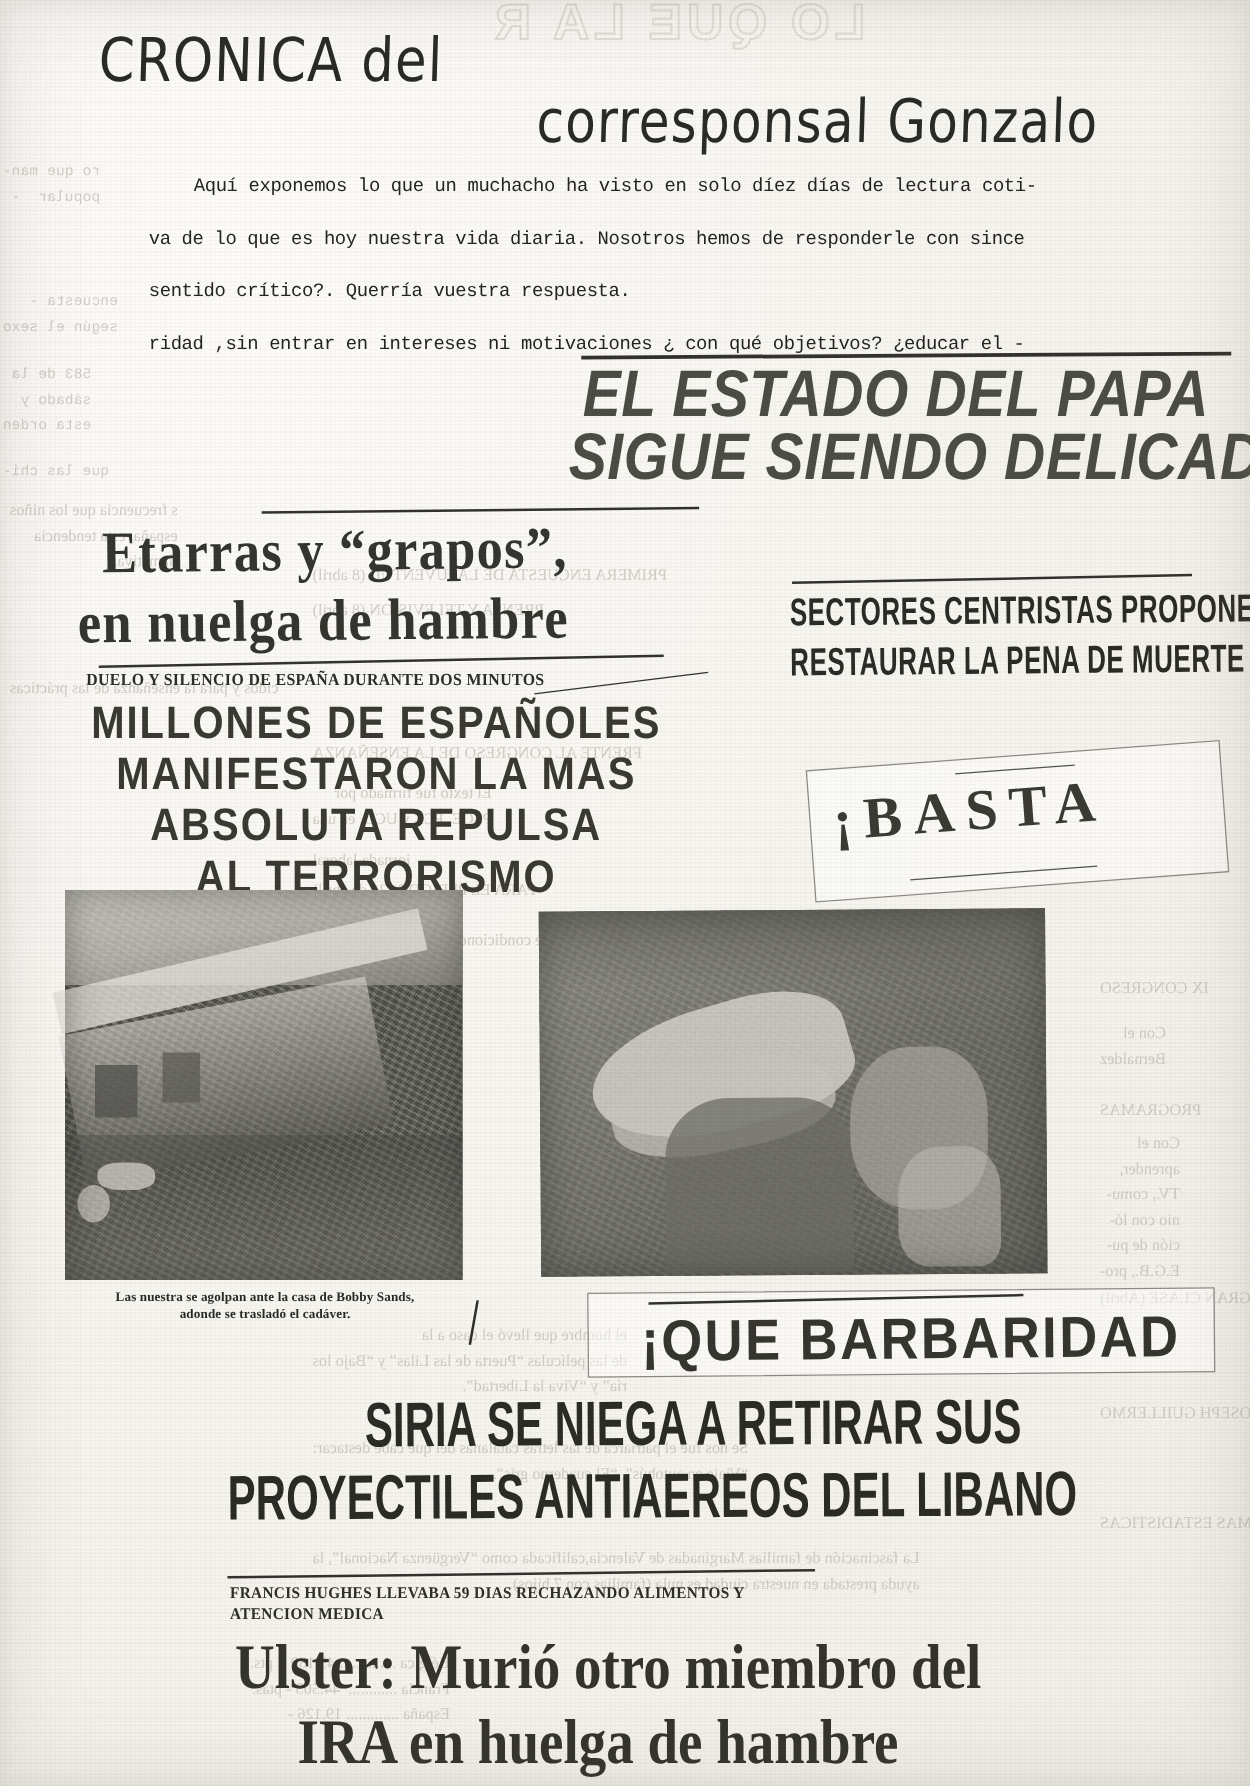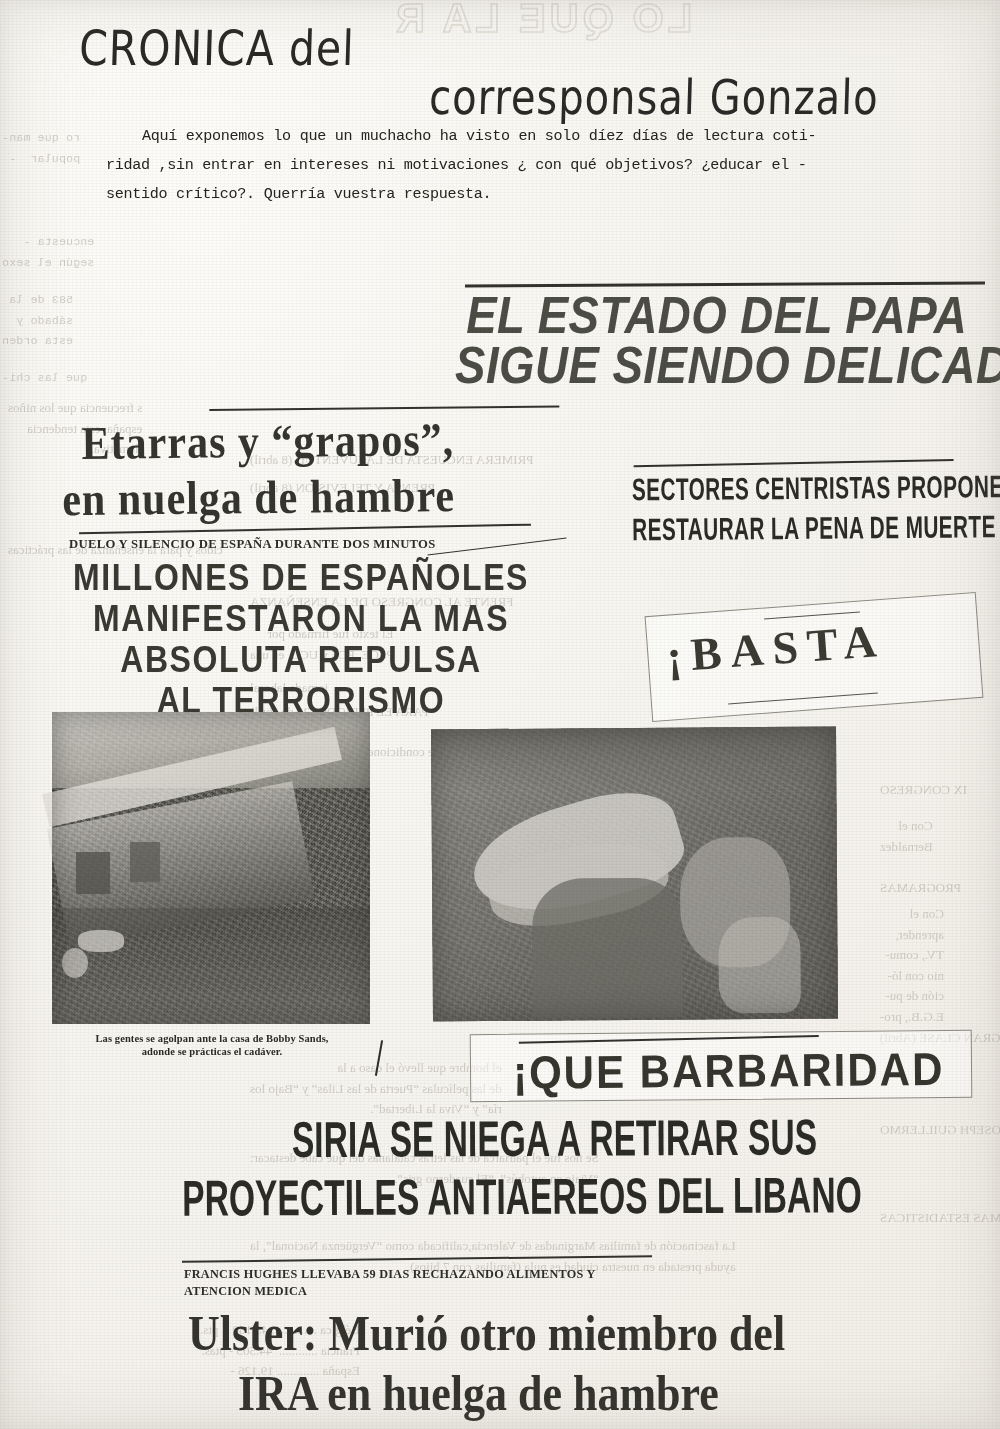--- a/index.html
+++ b/index.html
@@ -63,21 +63,21 @@
   #hand1{left:80px;top:20px;font-size:41px;transform:scaleY(1.18) skewX(-2deg);transform-origin:left top;}
   #hand2{left:430px;top:70px;font-size:40px;transform:scaleY(1.2) skewX(-2deg);transform-origin:left top;}
 
   
   #intro{
     position:absolute;left:106px;top:122px;width:800px;
     font-family:"Liberation Mono",monospace;
     font-size:15.1px;line-height:29px;
     color:#25241f;letter-spacing:-.3px;
   }
-  #intro p{margin:0;white-space:pre-wrap;}
+  #intro p{margin:13px;white-space:pre-wrap;}
   #intro .ind{display:inline-block;width:36px;}
 
   
   .clip{position:absolute;background:transparent;}
   .clipbox{border:1px solid #8d8a81;}
   .rule{position:absolute;background:#33322e;}
 
   
   .h-italic{           
     font-family:"Liberation Sans",sans-serif;
@@ -230,22 +230,23 @@
   <div class="ghost serifg" style="left:200px;top:1320px;">Bélgica .............. 45.180 -  pts.
 Francia ............  44.505 - ptas.
 España ............. 19.126 -</div>
 </div>
 
 <div class="hand" id="hand1">CRONICA del</div>
 <div class="hand" id="hand2">corresponsal  Gonzalo</div>
 
 <div id="intro">
   <p><span class="ind"></span><span>Aquí exponemos lo que un muchacho ha visto en solo díez días de lectura coti-</span></p>
+  <p><span>va de lo que es hoy nuestra vida diaria. Nosotros hemos de responderle con since</span></p>
+  <p><span>sentido crítico?. Querría vuestra respuesta.</span></p>
   <p><span>ridad ,sin entrar en intereses ni motivaciones ¿ con qué objetivos? ¿educar el -</span></p>
-  <p><span>sentido crítico?. Querría vuestra respuesta.</span></p>
 </div>
 
 <div class="clip" style="left:455px;top:280px;width:535px;height:112px;">
   <div class="rule" style="left:10px;top:3px;width:520px;height:2.5px;transform:rotate(-.35deg);"></div>
   <div class="h-italic" style="position:absolute;left:0;top:6px;width:528px;">EL ESTADO DEL PAPA</div>
   <div class="h-italic" style="position:absolute;left:0;top:56px;width:528px;">SIGUE SIENDO DELICADO</div>
 </div>
 
 <div class="clip" style="left:60px;top:408px;width:500px;height:128px;transform:rotate(-.6deg);">
   <div class="rule" style="left:150px;top:0;width:350px;height:2px;"></div>
@@ -296,22 +297,22 @@
   <div class="shape" style="left:40px;top:76px;width:210px;height:100px;background:#d9d7cf;opacity:.82;border-radius:48% 40% 30% 55%;transform:rotate(-16deg);"></div>
   <div class="shape" style="left:56px;top:118px;width:180px;height:74px;background:#cac8c0;opacity:.7;border-radius:40% 55% 35% 45%;transform:rotate(-12deg);"></div>
   <div class="shape" style="left:100px;top:150px;width:150px;height:140px;background:#6a6962;opacity:.75;border-radius:34% 30% 0 0;"></div>
   <div class="shape" style="left:248px;top:110px;width:110px;height:130px;background:#a9a7a0;opacity:.7;border-radius:44% 40% 38% 45%;"></div>
   <div class="shape" style="left:286px;top:190px;width:82px;height:96px;background:#bdbbb3;opacity:.6;border-radius:40% 35% 20% 30%;"></div>
   <div class="shape" style="left:0;top:0;width:100%;height:62px;background:linear-gradient(180deg,rgba(90,89,82,.6),transparent);"></div>
   <div style="position:absolute;inset:0;box-shadow:inset 0 0 30px rgba(40,40,36,.5);"></div>
 </div>
 
 <div class="cap" style="left:52px;top:1032px;width:320px;">
-  <div>Las gentes se agolpan ante la casa de Bobby Sands,</div>
-  <div>adonde se prácticas el cadáver.</div>
+  <div>Las nuestra se agolpan ante la casa de Bobby Sands,</div>
+  <div>adonde se trasladó el cadáver.</div>
 </div>
 <div class="scratch" style="left:378px;top:1040px;width:1.6px;height:36px;transform:rotate(10deg);"></div>
 
 <div class="clip clipbox" style="left:470px;top:1032px;width:500px;height:66px;transform:rotate(-.5deg);background:rgba(255,255,255,.5);">
   <div class="rule" style="left:48px;top:5px;width:300px;height:2.2px;transform:rotate(-.8deg);"></div>
   <div class="h-barb" style="position:absolute;left:42px;top:12px;">¡QUE BARBARIDAD</div>
 </div>
 
 <div class="clip" style="left:182px;top:1110px;width:800px;height:110px;transform:rotate(-.3deg);">
   <div class="h-cond" style="position:absolute;left:110px;top:0;font-size:42px;letter-spacing:0;">SIRIA SE NIEGA A RETIRAR SUS</div>

